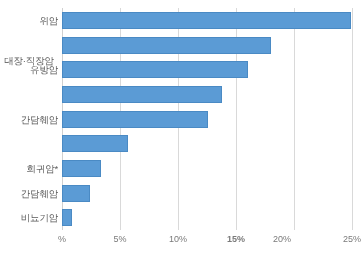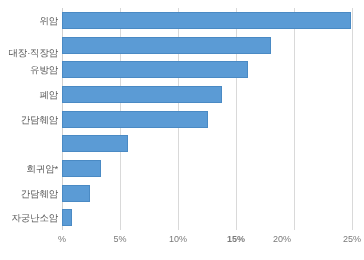--- a/index.html
+++ b/index.html
@@ -98,27 +98,26 @@
     white-space: nowrap;
   }
 </style>
 </head>
 <body>
 
 <div id="chart-root">
 
   <div id="category-labels">
       <div class="cat-label" style="top: 6.83333px; color: rgb(90, 90, 90);">위암</div>
-      <div class="cat-label" style="top: 39px; color: rgb(90, 90, 90);">대장·직장암</div>
+      <div class="cat-label" style="top: 47px; color: rgb(90, 90, 90); text-align: center;">대장·직장암</div>
       <div class="cat-label" style="top: 56.1667px; color: rgb(90, 90, 90); padding-left: 24px;">유방암</div>
-      <div class="cat-label" style="top: 80.8333px; color: rgb(90, 90, 90);">폐암</div>
       <div class="cat-label" style="top: 105.5px; color: rgb(90, 90, 90);">간담췌암</div>
       <div class="cat-label" style="top: 154.833px; color: rgb(90, 90, 90);">희귀암*</div>
       <div class="cat-label" style="top: 179.5px; color: rgb(90, 90, 90);">간담췌암</div>
-      <div class="cat-label" style="top: 204.167px; color: rgb(90, 90, 90);">자궁난소암</div>
+      <div class="cat-label" style="top: 204.167px; color: rgb(90, 90, 90);">비뇨기암</div>
     </div>
 
   <div id="plot-area">
     <div id="gridlines">
         <div class="gridline axis-zero" style="left: 0px; background: rgb(208, 208, 208);"></div>
         <div class="gridline" style="left: 58px; background: rgb(217, 217, 217);"></div>
         <div class="gridline" style="left: 116px; background: rgb(217, 217, 217);"></div>
         <div class="gridline" style="left: 174px; background: rgb(217, 217, 217);"></div>
         <div class="gridline" style="left: 232px; background: rgb(217, 217, 217);"></div>
         <div class="gridline" style="left: 290px; background: rgb(217, 217, 217);"></div>

